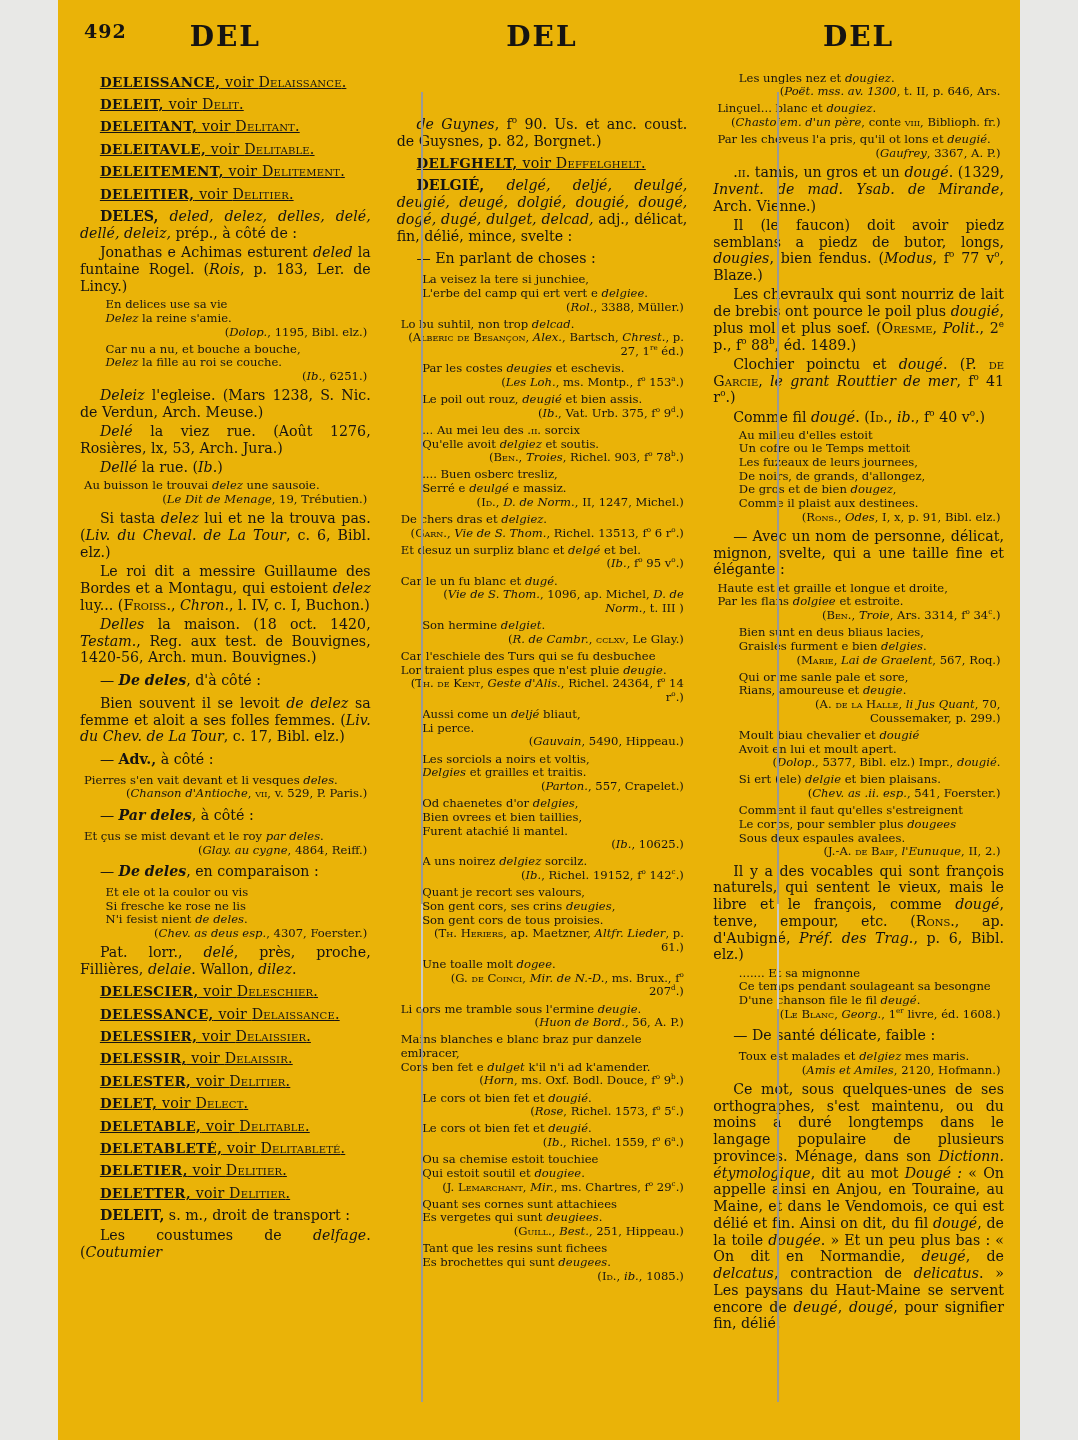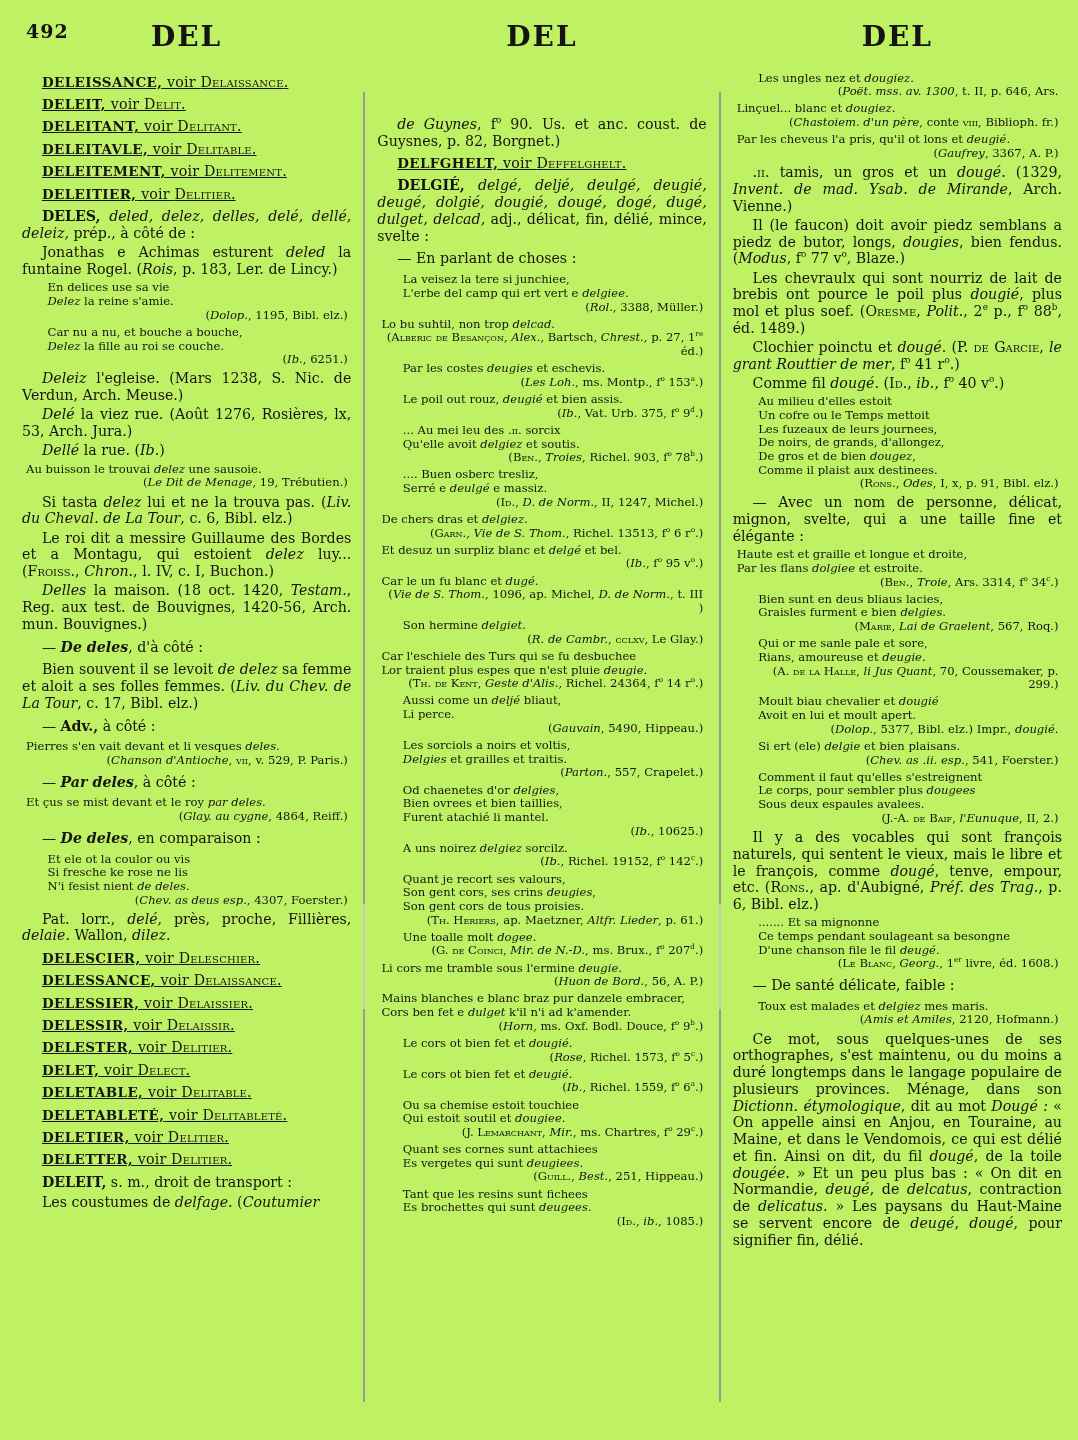--- a/index.html
+++ b/index.html
@@ -1,20 +1,20 @@
 <!DOCTYPE html>
 <html><head>
 <meta charset="utf-8">
 <style>
   html,body{margin:0;padding:0;background:#e8e8e6;}
   .page{
     position:relative;
-    width:1078px;height:1440px;
+    width:962px;height:1440px;
     margin:0 auto;
-    background:#bef264;
+    background:#eab308;
     color:#161412;
     font-family:"DejaVu Serif","Liberation Serif",serif;
     box-sizing:border-box;
     padding:12px 16px 0 22px;
     overflow:hidden;
   }
   
   .hdr{position:relative;display:grid;grid-template-columns:repeat(3,1fr);column-gap:26px;height:46px;}
   .hdr .rt{text-align:center;font-weight:bold;font-size:28px;letter-spacing:2px;padding-top:8px;}
   .pageno{position:absolute;left:4px;top:8px;font-weight:bold;font-size:19px;letter-spacing:1px;}

